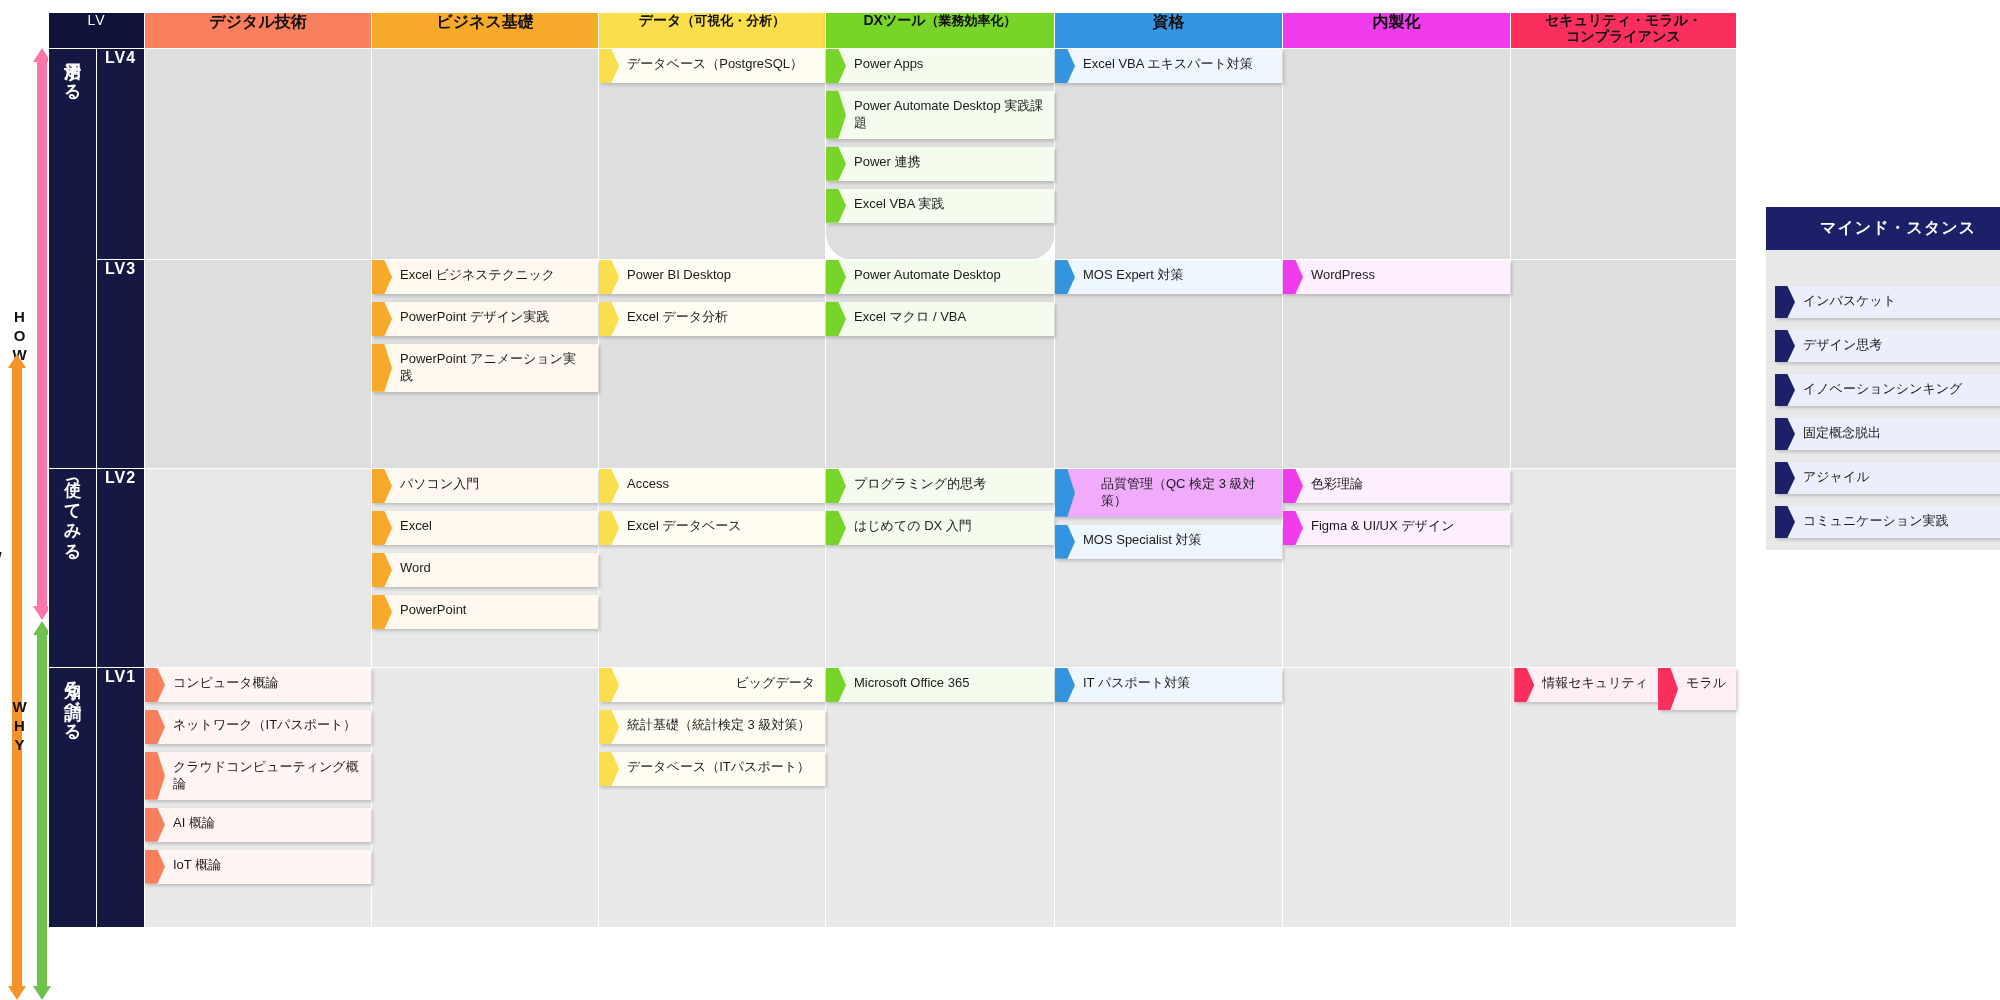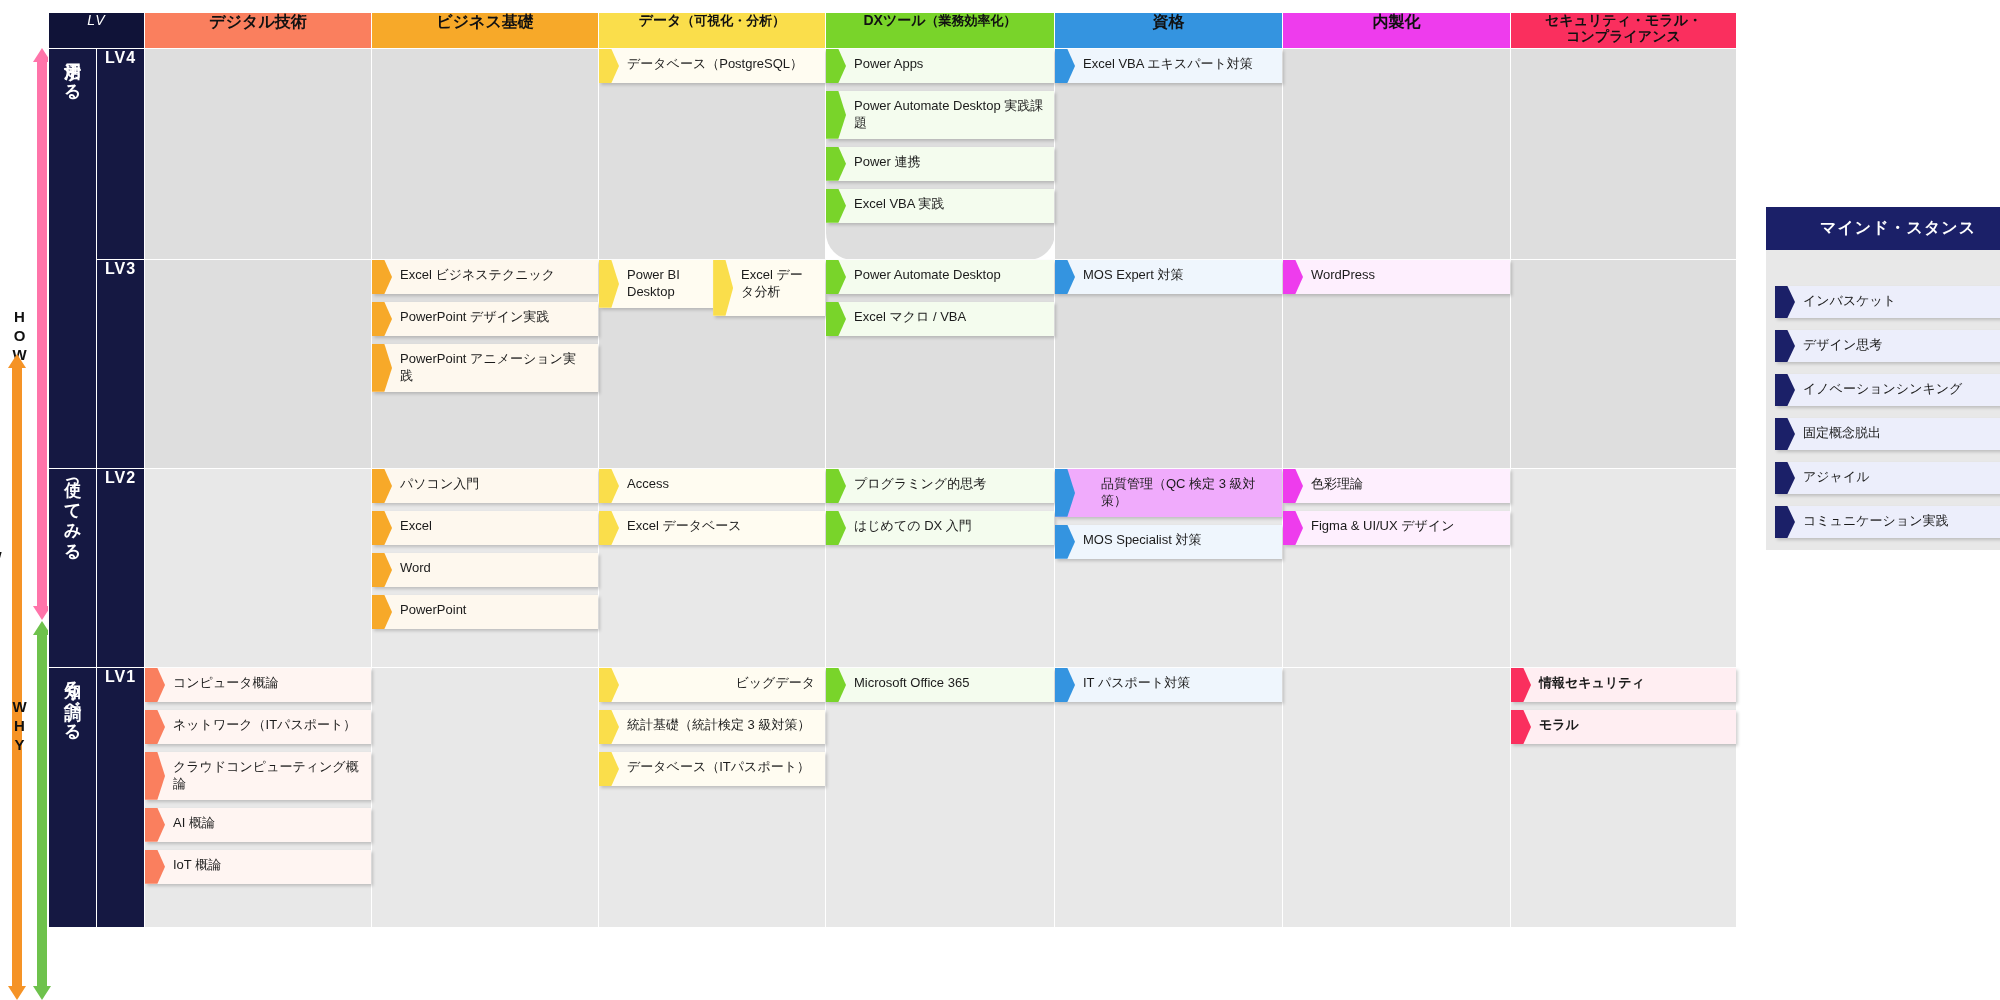--- a/index.html
+++ b/index.html
@@ -103,21 +103,21 @@
         <div class="head-up" style="border-bottom-color: rgb(110, 194, 76);"></div>
         <div class="shaft" style="background: rgb(110, 194, 76);"></div>
         <div class="head-dn" style="border-top-color: rgb(110, 194, 76);"></div>
       </div>
       <div class="vlabel" style="left: 12px; top: 650px;">WHY</div>
     </div>
 
   <table class="matrix">
     <thead>
       <tr id="header-row">
-          <th class="hdr lv" colspan="2" style="width: 96px; font-style: italic;">LV</th>
+          <th class="hdr lv" colspan="2" style="width: 96px;">LV</th>
           <th class="hdr" style="background: rgb(250, 127, 94); width: 227px;"><span>デジタル技術</span></th>
           <th class="hdr" style="background: rgb(247, 169, 41); width: 227px;"><span>ビジネス基礎</span></th>
           <th class="hdr two" style="background: rgb(250, 222, 75); width: 227px;"><span>データ</span><span class="sub">（可視化・分析）</span></th>
           <th class="hdr two" style="background: rgb(121, 212, 42); width: 229px;"><span>DXツール</span><span class="sub">（業務効率化）</span></th>
           <th class="hdr" style="background: rgb(52, 148, 224); width: 228px;"><span>資格</span></th>
           <th class="hdr" style="background: rgb(238, 60, 237); width: 228px;"><span>内製化</span></th>
           <th class="hdr two" style="background: rgb(250, 47, 94); width: 226px;"><span>セキュリティ・モラル・</span><br><span class="">コンプライアンス</span></th>
         </tr>
     </thead>
     <tbody id="matrix-body">
@@ -188,21 +188,21 @@
                 <span class="pennant" style="background: rgb(247, 169, 41);"></span>
                 <span class="txt">PowerPoint デザイン実践</span>
               </div>
               <div class="chip" style="background: rgb(254, 248, 238);">
                 <span class="pennant" style="background: rgb(247, 169, 41);"></span>
                 <span class="txt">PowerPoint アニメーション実践</span>
               </div>
             </div>
           </td>
           <td class="cell" style="width: 227px;">
-            <div style="height: 100%; display: flex; justify-content: center;">
+            <div style="height: 100%; display: flex; flex-direction: column; justify-content: center;">
               <div class="chip" style="background: rgb(255, 252, 241);">
                 <span class="pennant" style="background: rgb(250, 222, 75);"></span>
                 <span class="txt">Power BI Desktop</span>
               </div>
               <div class="chip" style="background: rgb(255, 252, 241);">
                 <span class="pennant" style="background: rgb(250, 222, 75);"></span>
                 <span class="txt">Excel データ分析</span>
               </div>
             </div>
           </td>
@@ -375,21 +375,21 @@
               <div class="chip" style="background: rgb(239, 246, 253);">
                 <span class="pennant" style="background: rgb(52, 148, 224);"></span>
                 <span class="txt">IT パスポート対策</span>
               </div>
             </div>
           </td>
           <td class="cell light" style="width: 228px;">
             <div style="height: 100%; display: flex; flex-direction: column; justify-content: flex-start;"></div>
           </td>
           <td class="cell light" style="width: 226px;">
-            <div style="height: 100%; display: flex; flex-direction: column; justify-content: flex-end; font-weight: bold;">
+            <div style="height: 100%; display: flex; flex-direction: row; justify-content: flex-end;">
               <div class="chip" style="background: rgb(255, 238, 242);">
                 <span class="pennant" style="background: rgb(250, 47, 94);"></span>
                 <span class="txt">情報セキュリティ</span>
               </div>
               <div class="chip" style="background: rgb(255, 238, 242);">
                 <span class="pennant" style="background: rgb(250, 47, 94);"></span>
                 <span class="txt">モラル</span>
               </div>
             </div>
           </td>

